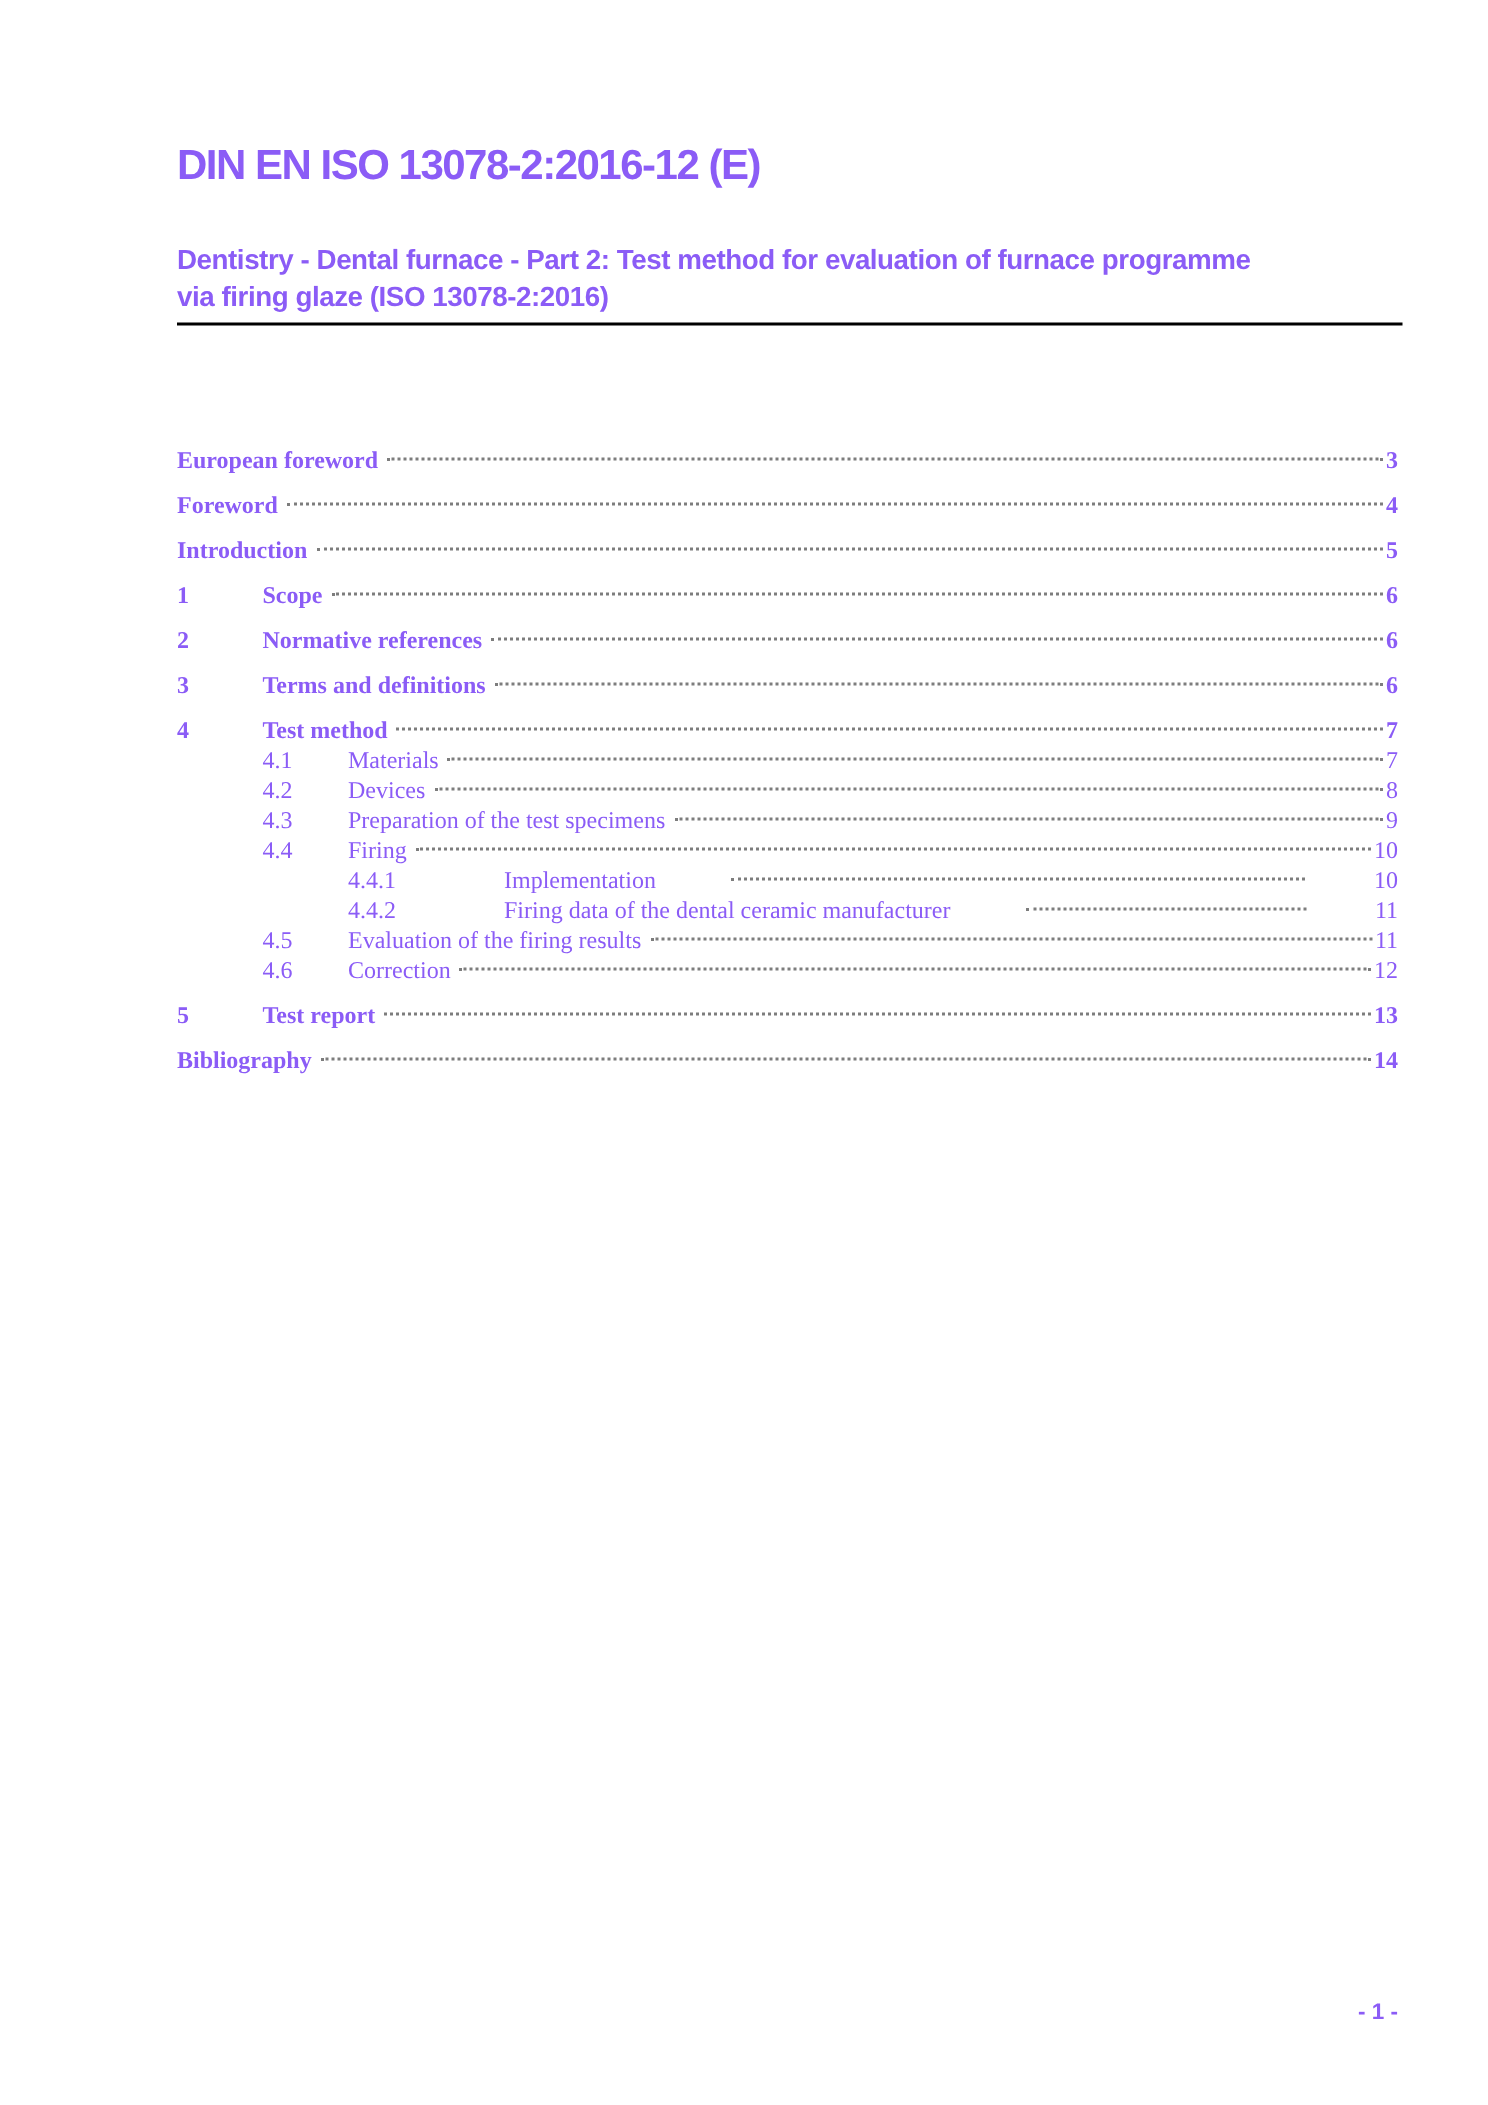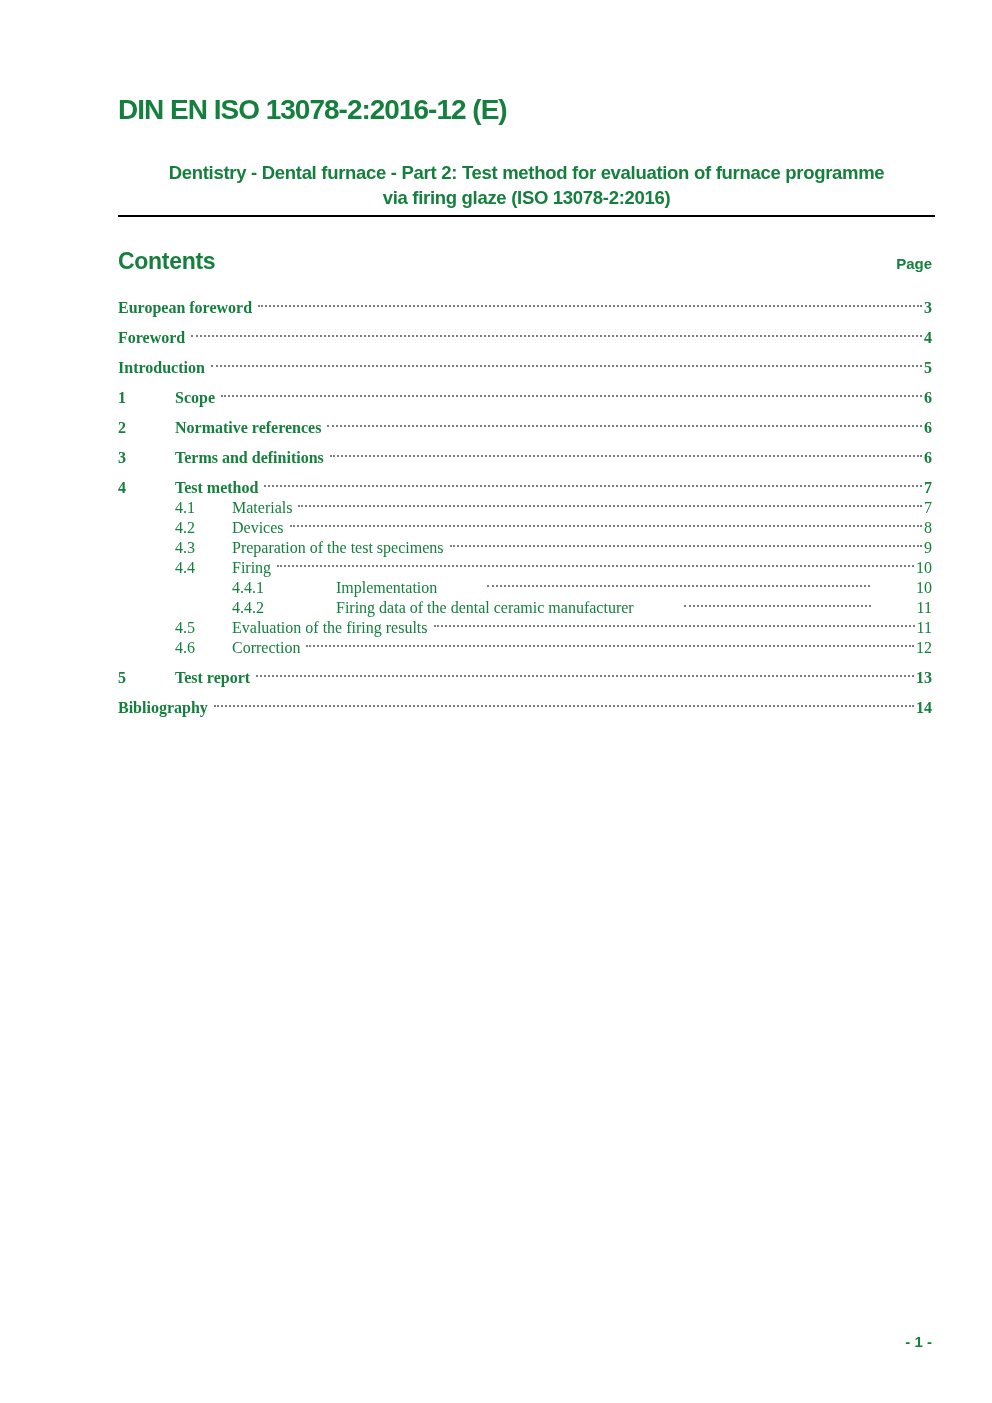--- a/index.html
+++ b/index.html
@@ -7,21 +7,21 @@
     padding: 0;
     background: #ffffff;
   }
   .page {
     position: relative;
     width: 992px;
     height: 1403px;
     background: #ffffff;
     overflow: hidden;
     font-family: "Liberation Sans", sans-serif;
-    color: #15803d;
+    color: #8b5cf6;
   }
 
   
   .doc-title {
     position: absolute;
     top: 94px;
     left: 118px;
     font-family: "Liberation Sans", sans-serif;
     font-weight: bold;
     font-size: 28px;
@@ -34,21 +34,21 @@
     left: 118px;
     width: 817px;
     font-family: "Liberation Sans", sans-serif;
     font-weight: bold;
     font-size: 18.5px;
     letter-spacing: -0.3px;
     line-height: 25px;
     padding-bottom: 5px;
     border-bottom: 2px solid #000000;
   }
-  .doc-subtitle .line { display: block; white-space: nowrap; text-align: center; }
+  .doc-subtitle .line { display: block; white-space: nowrap; }
 
   
   .contents-row {
     position: absolute;
     top: 248px;
     left: 118px;
     width: 814px;
     display: flex;
     justify-content: space-between;
     align-items: baseline;
@@ -114,24 +114,20 @@
 
 <div class="page">
 
   <div class="doc-title">DIN EN ISO 13078-2:2016-12 (E)</div>
 
   <div class="doc-subtitle">
     <span class="line">Dentistry - Dental furnace - Part 2: Test method for evaluation of furnace programme</span>
     <span class="line">via firing glaze (ISO 13078-2:2016)</span>
   </div>
 
-  <div class="contents-row">
-    <span class="contents-heading">Contents</span>
-    <span class="page-label">Page</span>
-  </div>
 
   <div class="toc">
       <div class="toc-row lvl0 major bold">
 
       <span class="toc-title">European foreword</span>
       <span class="toc-leader"></span>
       <span class="toc-page">3</span>
     </div>
       <div class="toc-row lvl0 major bold">
 

